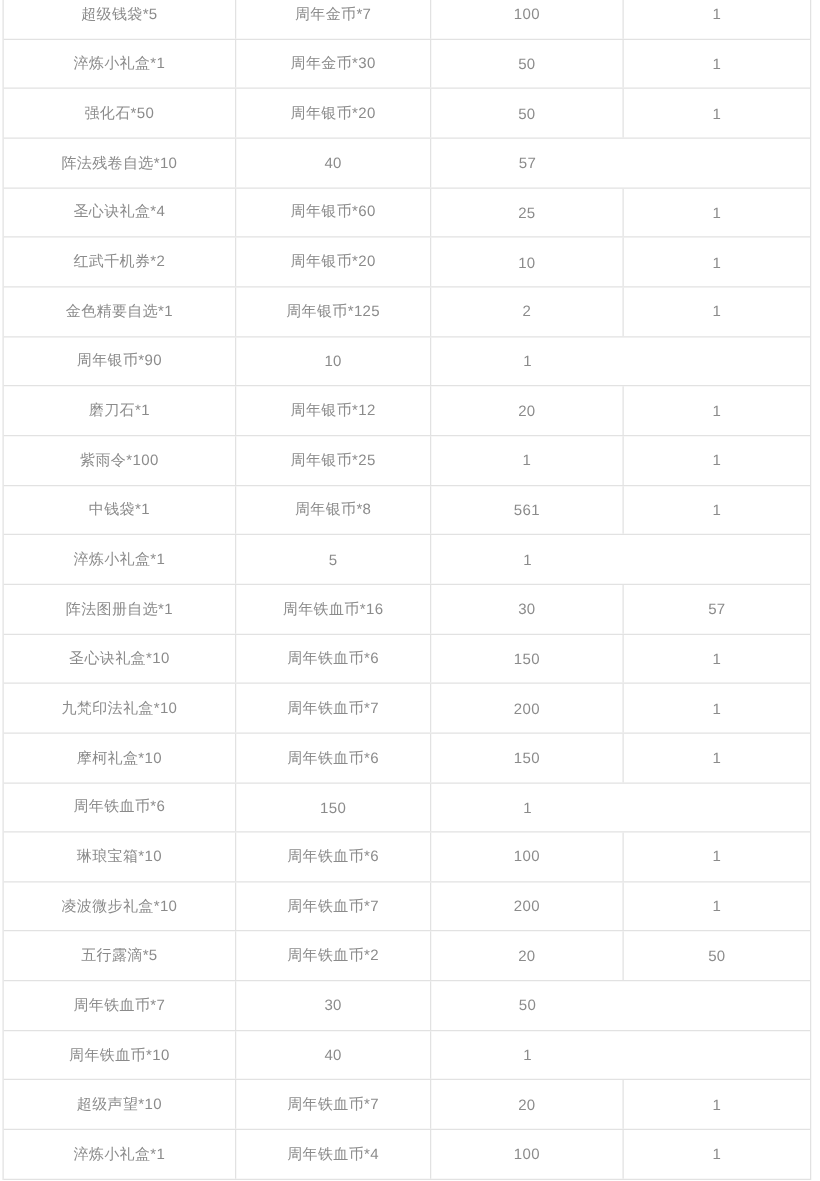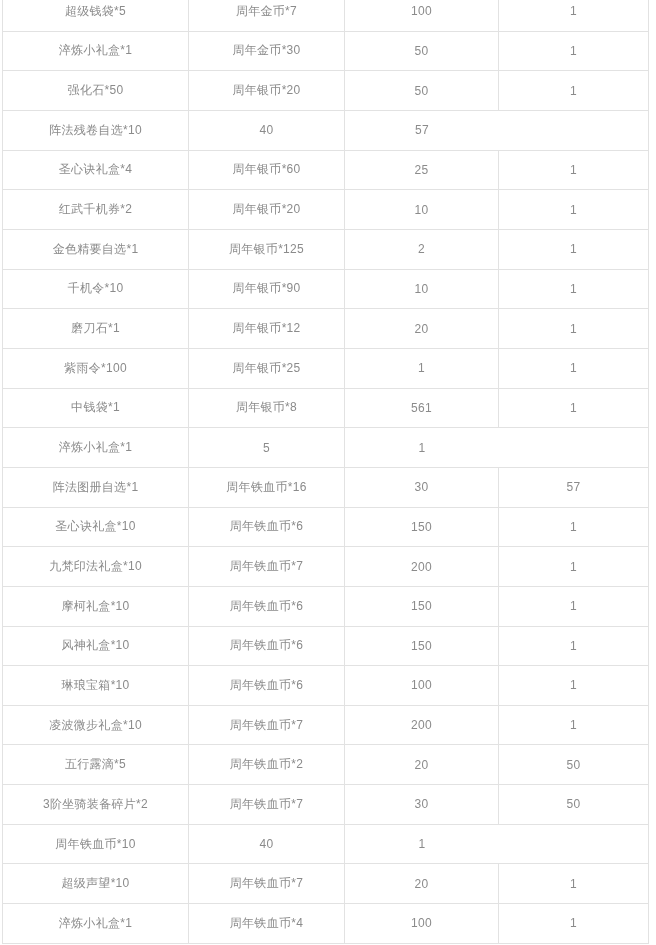--- a/index.html
+++ b/index.html
@@ -85,21 +85,20 @@
       <div class="cell">10</div>
       <div class="cell">1</div>
     </div>
     <div class="row">
       <div class="cell">金色精要自选*1</div>
       <div class="cell">周年银币*125</div>
       <div class="cell">2</div>
       <div class="cell">1</div>
     </div>
     <div class="row">
-      <div class="cell">千机令*10</div>
       <div class="cell">周年银币*90</div>
       <div class="cell">10</div>
       <div class="cell">1</div>
     </div>
     <div class="row">
       <div class="cell">磨刀石*1</div>
       <div class="cell">周年银币*12</div>
       <div class="cell">20</div>
       <div class="cell">1</div>
     </div>
@@ -138,21 +137,20 @@
       <div class="cell">200</div>
       <div class="cell">1</div>
     </div>
     <div class="row">
       <div class="cell">摩柯礼盒*10</div>
       <div class="cell">周年铁血币*6</div>
       <div class="cell">150</div>
       <div class="cell">1</div>
     </div>
     <div class="row">
-      <div class="cell">风神礼盒*10</div>
       <div class="cell">周年铁血币*6</div>
       <div class="cell">150</div>
       <div class="cell">1</div>
     </div>
     <div class="row">
       <div class="cell">琳琅宝箱*10</div>
       <div class="cell">周年铁血币*6</div>
       <div class="cell">100</div>
       <div class="cell">1</div>
     </div>
@@ -162,21 +160,20 @@
       <div class="cell">200</div>
       <div class="cell">1</div>
     </div>
     <div class="row">
       <div class="cell">五行露滴*5</div>
       <div class="cell">周年铁血币*2</div>
       <div class="cell">20</div>
       <div class="cell">50</div>
     </div>
     <div class="row">
-      <div class="cell">3阶坐骑装备碎片*2</div>
       <div class="cell">周年铁血币*7</div>
       <div class="cell">30</div>
       <div class="cell">50</div>
     </div>
     <div class="row">
       <div class="cell">周年铁血币*10</div>
       <div class="cell">40</div>
       <div class="cell">1</div>
     </div>
     <div class="row">

